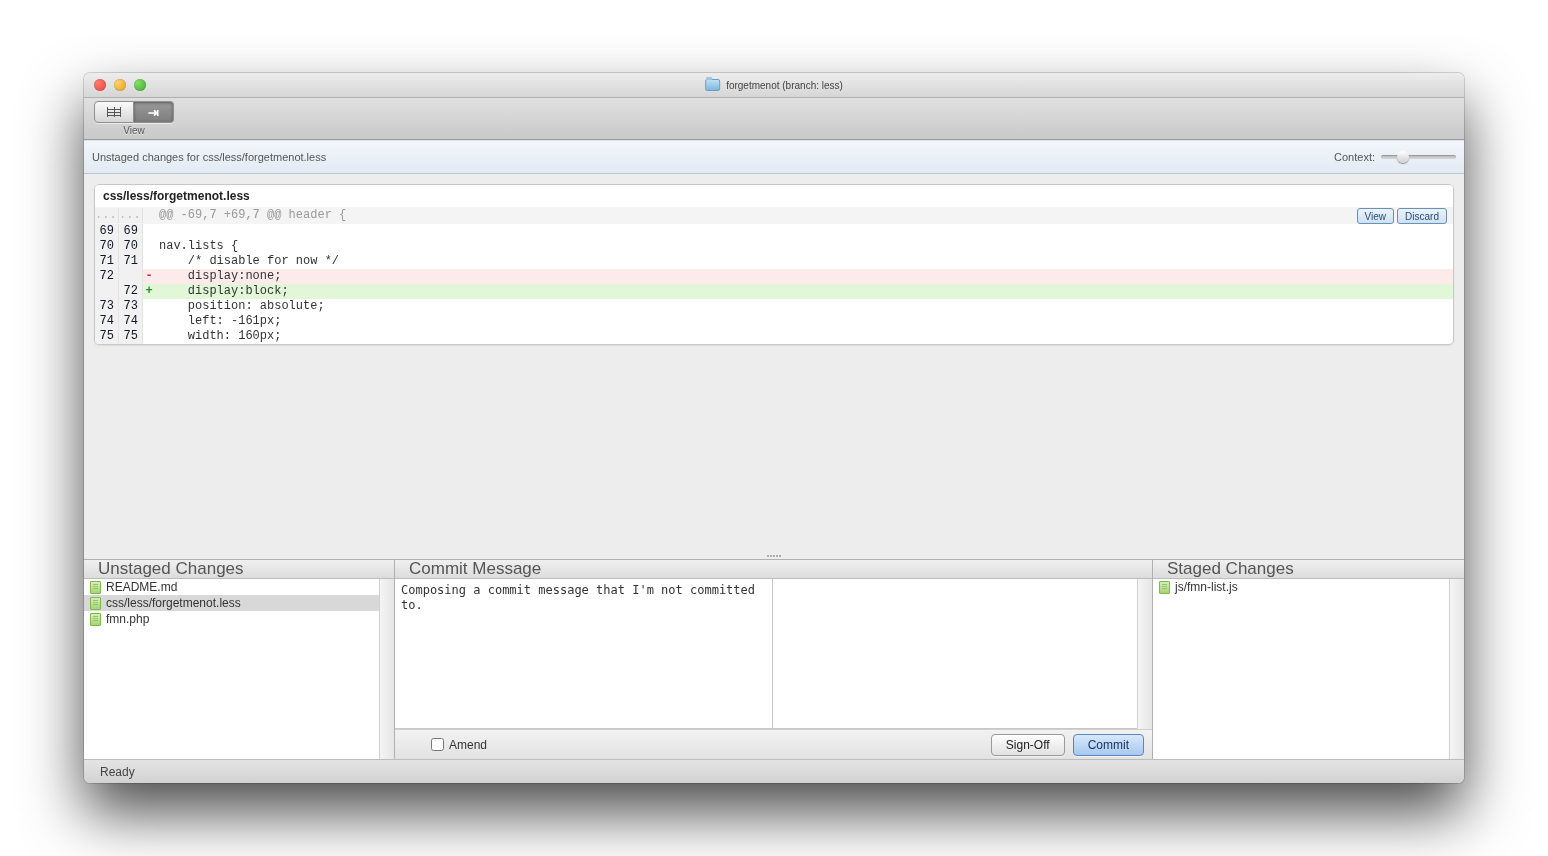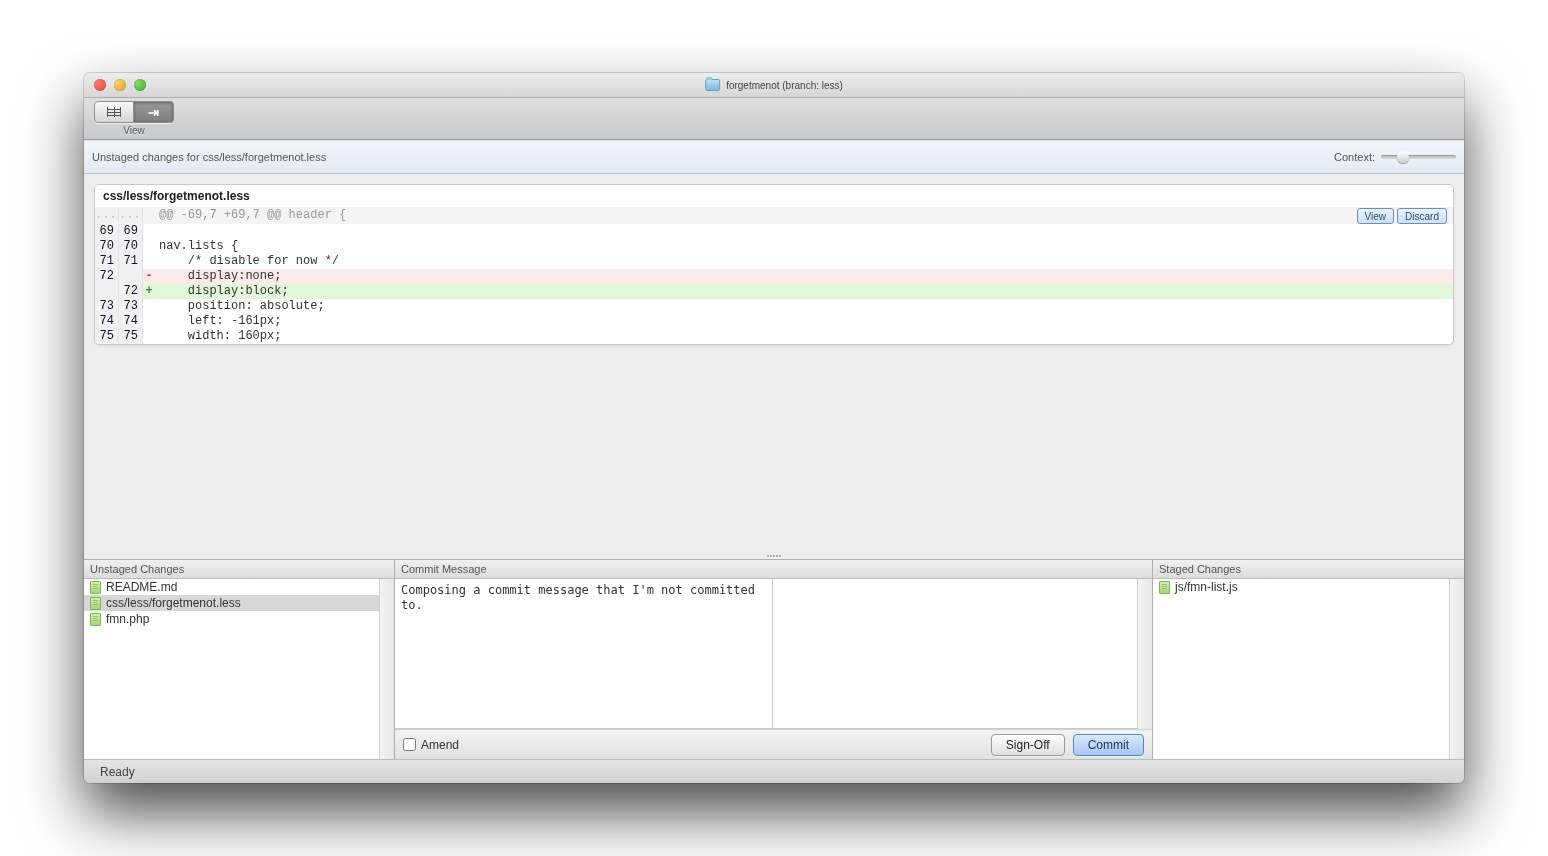--- a/index.html
+++ b/index.html
@@ -126,22 +126,22 @@
     background: #fff;
   }
   .panel + .panel { border-left: 1px solid #b0b0b0; }
   .panel-unstaged { width: 310px; }
   .panel-commit { flex: 1; }
   .panel-staged { width: 312px; }
   .panel-header {
     height: 19px;
     background: linear-gradient(#f0f0f0,#dcdcdc);
     border-bottom: 1px solid #bcbcbc;
-    padding: 0 6px; display: flex; align-items: center;
-    font-size: 11px; color: #555;
+    padding: 0 14px; display: flex; align-items: center;
+    font-size: 17px; color: #555;
   }
   .file-list { flex:1; overflow: auto; font-size: 12px; }
   .file-item { display: flex; align-items: center; gap: 5px; padding: 1px 6px; height: 16px; cursor: pointer; }
   .file-item.selected { background: #d8d8d8; }
   .file-icon { width: 11px; height: 13px; background: linear-gradient(#d4f0b0,#a5d673); border: 1px solid #7cb84a; border-radius: 1px; position: relative; }
   .file-icon::after { content:""; position:absolute; left:2px; top:2px; right:2px; height:1px; background:rgba(0,0,0,0.2); box-shadow: 0 2px 0 rgba(0,0,0,0.15), 0 4px 0 rgba(0,0,0,0.15); }
   .vscroll { width: 15px; background: linear-gradient(90deg,#f4f4f4,#e6e6e6); border-left:1px solid #d0d0d0; }
 
   .panel-unstaged .body, .panel-staged .body { display: flex; flex:1; }
   .panel-commit .body { display:flex; flex-direction:column; flex:1; }
@@ -171,21 +171,21 @@
     border-radius: 4px; border: 1px solid #9a9a9a;
     background: linear-gradient(#fdfdfd,#e1e1e1);
     box-shadow: 0 1px 0 rgba(255,255,255,0.5);
     cursor: pointer; color:#222;
   }
   .mac-btn.primary {
     border-color: #5b86c4;
     background: linear-gradient(#d8e8fb,#a7c8ef);
     color: #14335a;
   }
-  .chk { display:flex; align-items:center; gap:5px; font-size:12px; color:#333;}
+  .chk { display:flex; align-items:center; gap:5px; font-size:12px; color:#333;margin-left:28px;}
   .chk input { width:13px; height:13px; }
 
   .statusbar {
     height: 24px;
     background: linear-gradient(#e4e4e4,#d2d2d2);
     border-top: 1px solid #bdbdbd;
     display:flex; align-items:center; padding: 0 16px;
     font-size: 12px; color: #444;
   }
 

